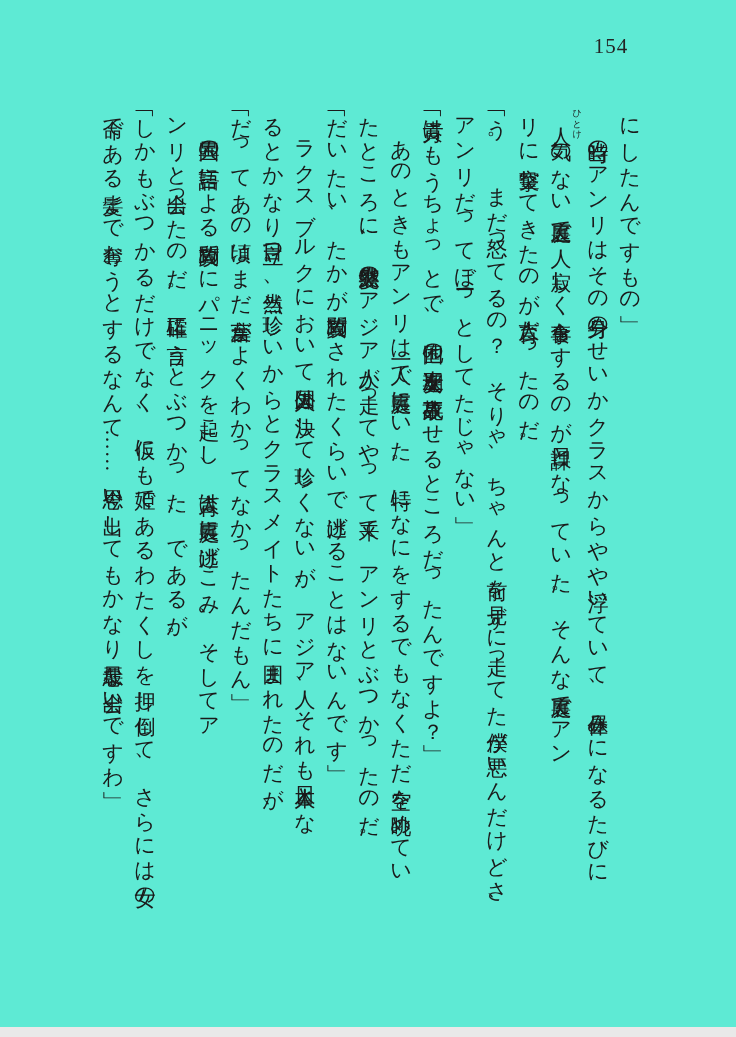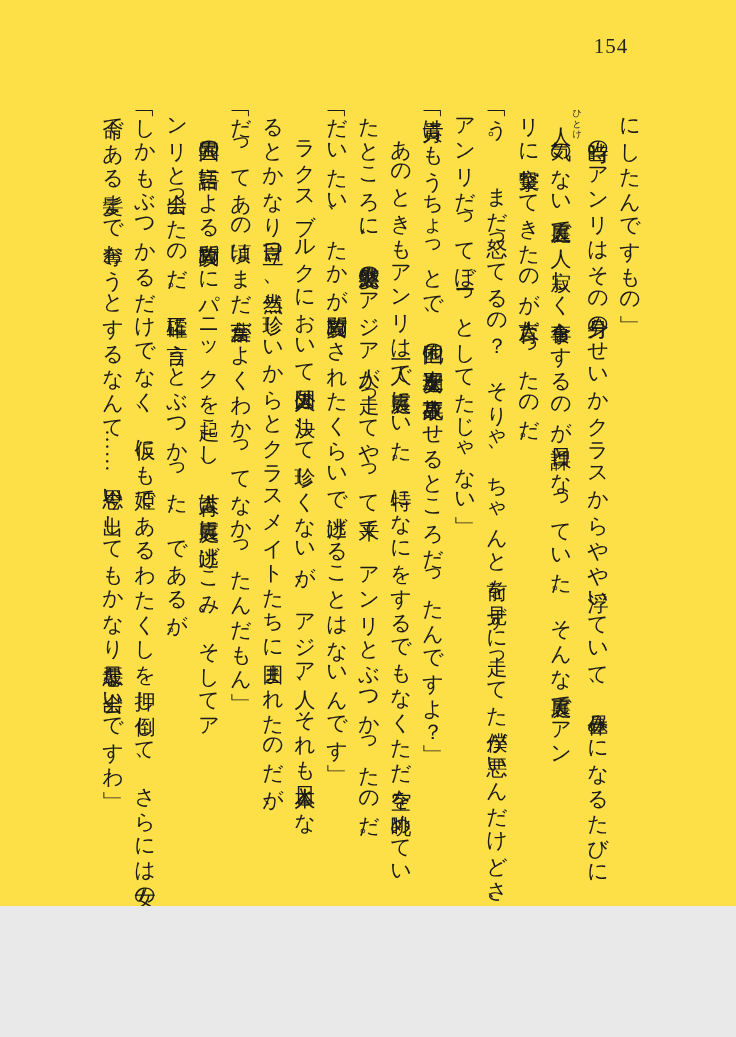--- a/index.html
+++ b/index.html
@@ -3,22 +3,22 @@
 <meta charset="utf-8">
 <style>
   html, body {
     margin: 0;
     padding: 0;
     background: #e9e9e9;
   }
   .page {
     position: relative;
     width: 736px;
-    height: 906px;
-    background: #fde047;
+    height: 1027px;
+    background: #5eead4;
     overflow: hidden;
     font-family: "Liberation Serif", "DejaVu Serif", serif;
   }
   .page-number {
     position: absolute;
     top: 34px;
     left: 581px;
     width: 60px;
     text-align: center;
     font-size: 21px;

